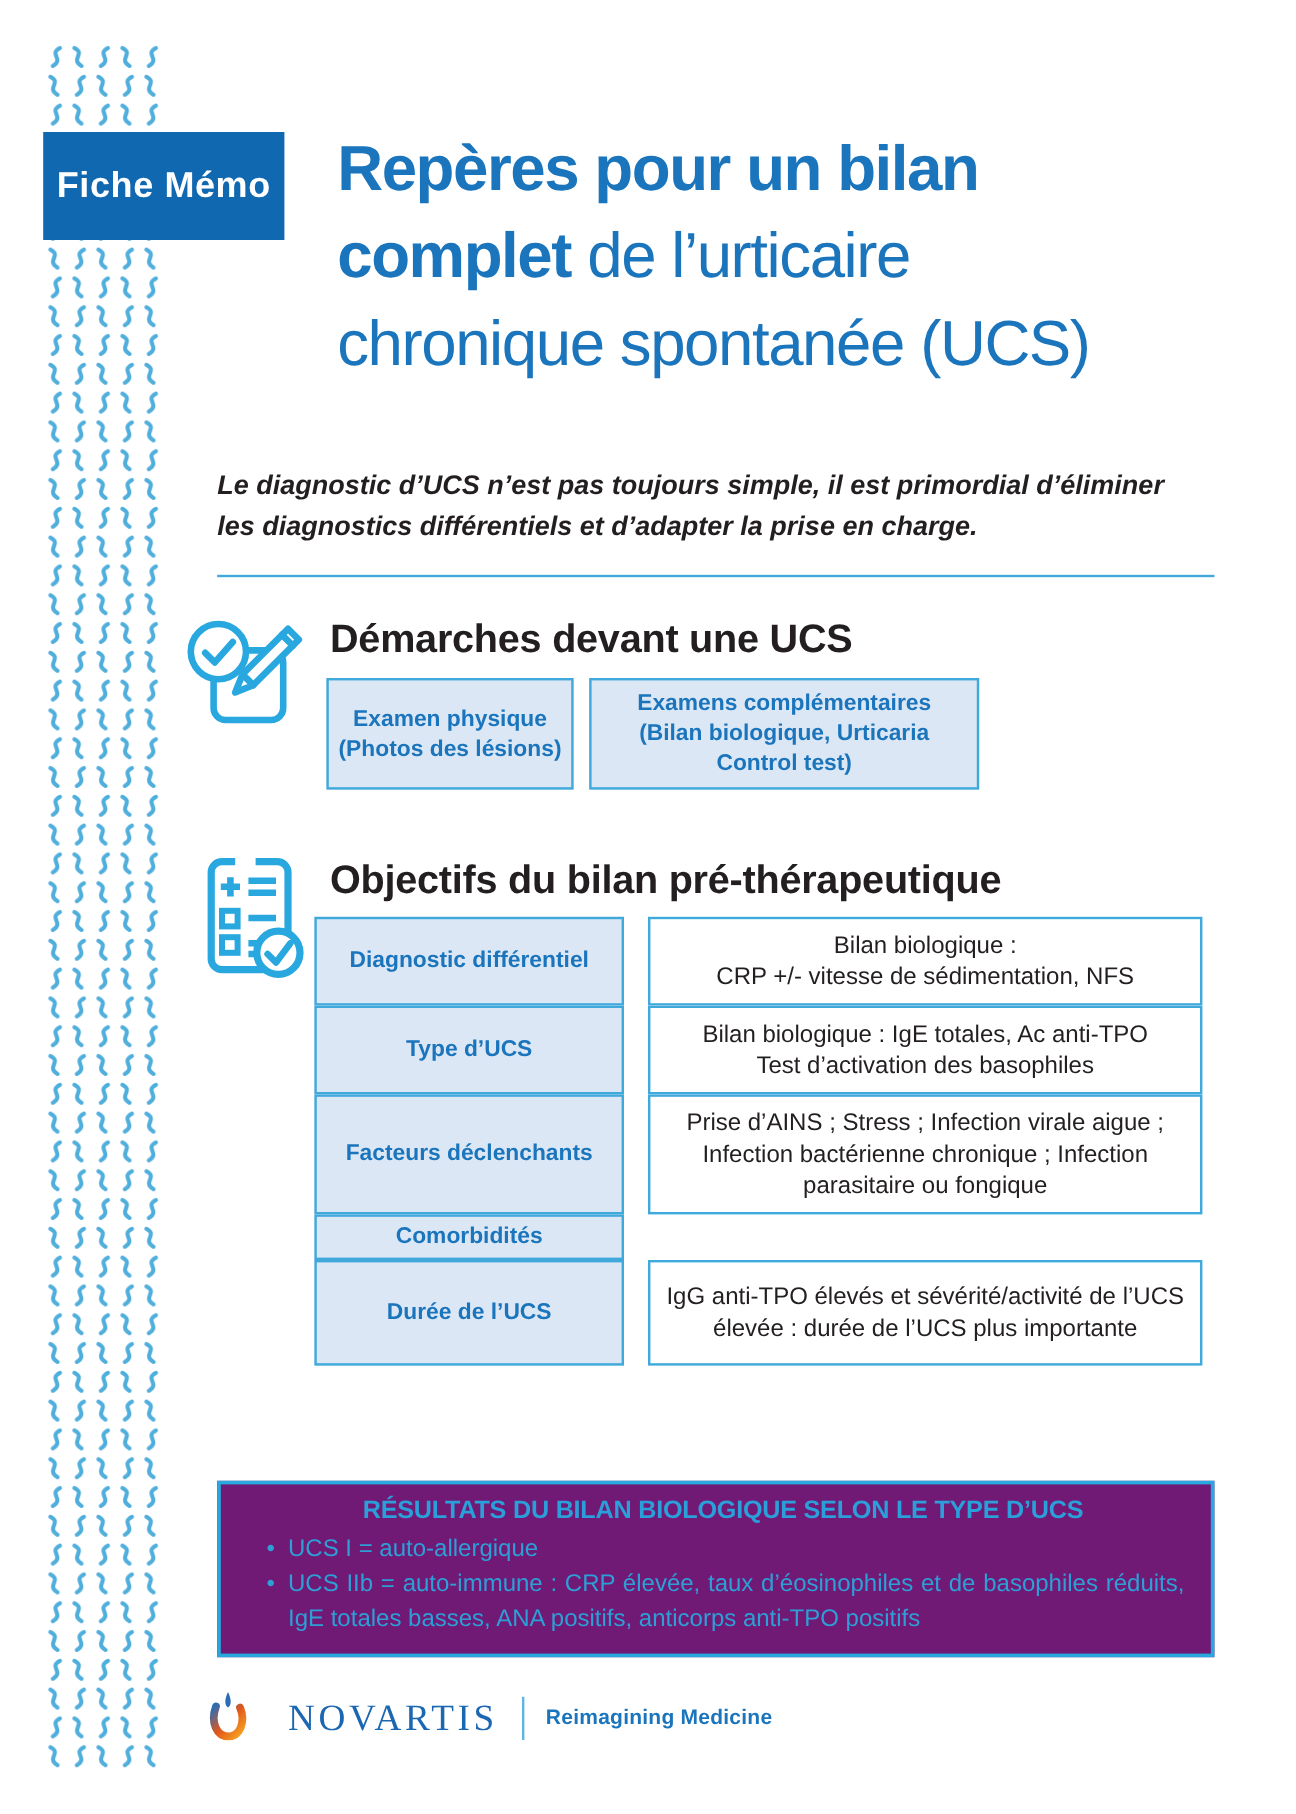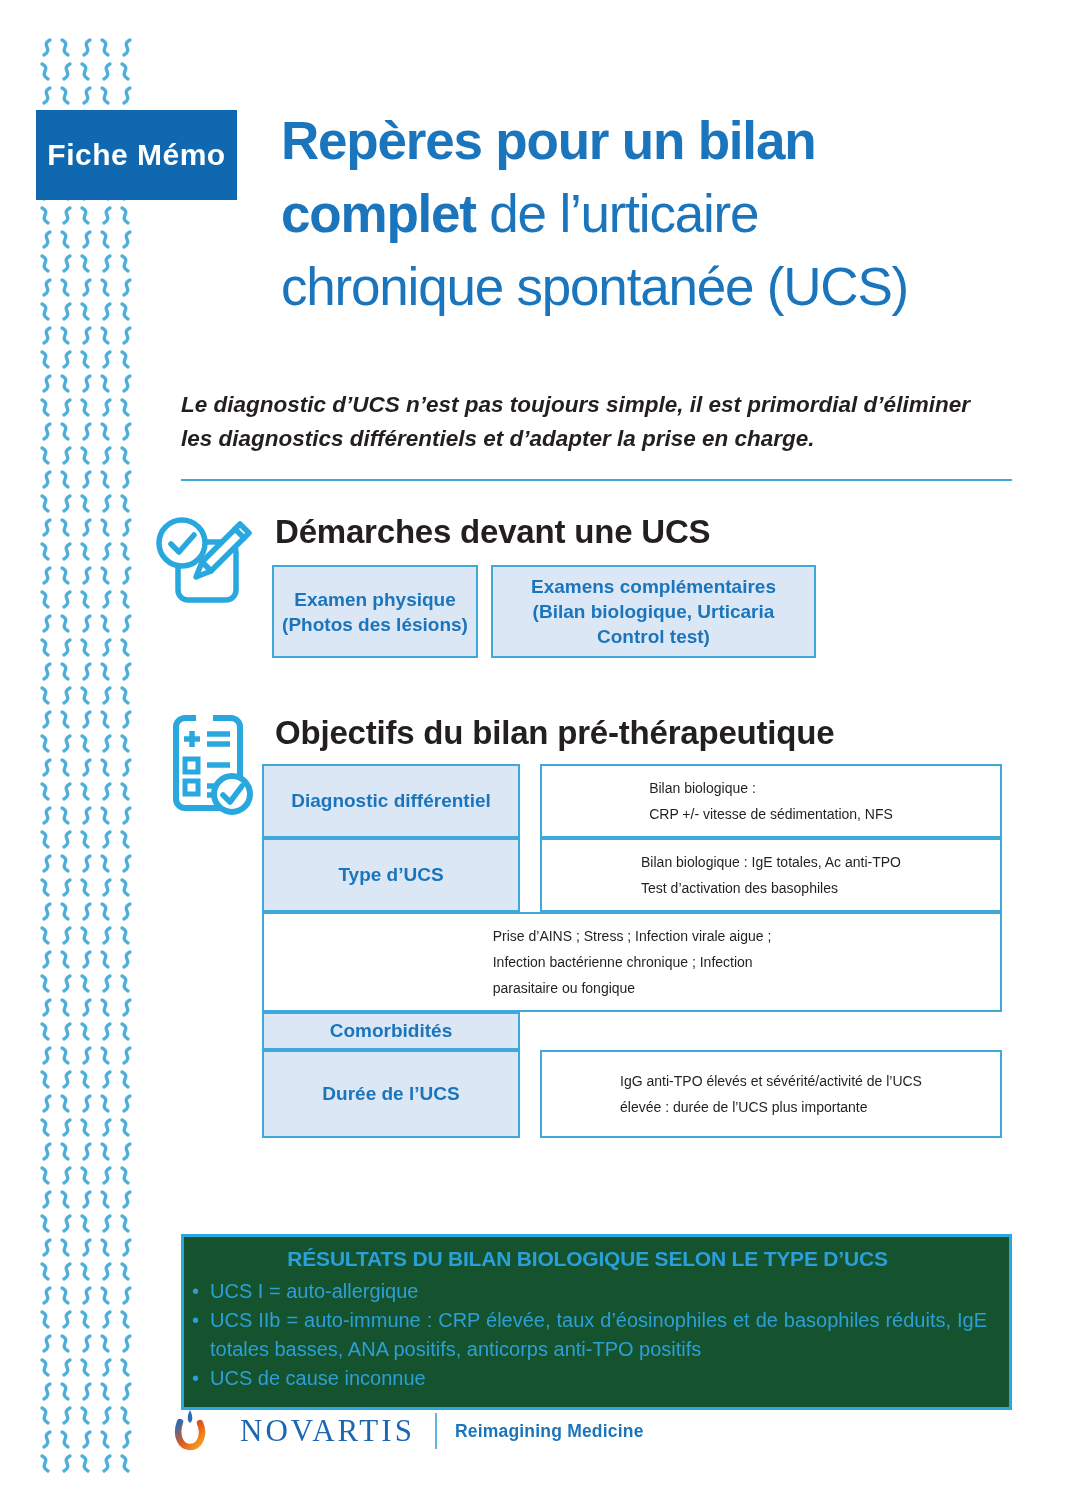--- a/index.html
+++ b/index.html
@@ -54,30 +54,30 @@
 
   .obj-table { position:absolute; left:262px; top:764px; width:740px; display:flex; flex-direction:column; }
   .obj-row { display:flex; gap:20px; align-items:stretch; }
   .obj-label {
     width:258px; flex:0 0 258px; background:#dbe7f5; border:2px solid #3fa9dc;
     display:flex; align-items:center; justify-content:center; text-align:center;
     color:#1b75bc; font-weight:700; font-size:19px; padding:6px 8px;
   }
   .obj-value {
     flex:1; background:#ffffff; border:2px solid #3fa9dc;
-    display:flex; align-items:center; justify-content:center; text-align:left;
-    color:#231f20; font-size:14px; line-height:26px; padding:9px 12px;
+    display:flex; align-items:center; justify-content:center; text-align:center;
+    color:#231f20; font-size:20px; line-height:26px; padding:9px 12px;
     white-space:pre-line;
   }
   .row-tall .obj-value { min-height:88px; }
   .row-med  .obj-value { min-height:62px; }
 
   .results-box {
     position:absolute; left:181px; top:1234px; width:831px;
-    border:3px solid #29a8df; background:#14532d; padding:10px 22px 14px 4px;
+    border:3px solid #29a8df; background:#701a75; padding:10px 22px 14px 34px;
   }
   .results-title {
     text-align:center; color:#2b9fd9; font-weight:700; font-size:21px; letter-spacing:-.2px;
     margin-bottom:6px;
   }
   .results-list { list-style:none; }
   .results-list li {
     position:relative; padding-left:22px; color:#2e9fd6; font-size:20px; line-height:29px;
     text-align:justify;
   }
@@ -176,40 +176,40 @@
     <div class="obj-label">Diagnostic différentiel</div>
     <div class="obj-value">Bilan biologique :
 CRP +/- vitesse de sédimentation, NFS</div>
   </div>
   <div class="obj-row row-med">
     <div class="obj-label">Type d’UCS</div>
     <div class="obj-value">Bilan biologique : IgE totales, Ac anti-TPO
 Test d’activation des basophiles</div>
   </div>
   <div class="obj-row row-tall">
+    <div class="obj-label">Facteurs déclenchants</div>
     <div class="obj-value">Prise d’AINS ; Stress ; Infection virale aigue ;
 Infection bactérienne chronique ; Infection
 parasitaire ou fongique</div>
   </div>
   <div class="obj-row row-tall">
     <div class="obj-label">Comorbidités</div>
   </div>
   <div class="obj-row row-tall">
     <div class="obj-label">Durée de l’UCS</div>
     <div class="obj-value">IgG anti-TPO élevés et sévérité/activité de l’UCS
 élevée : durée de l’UCS plus importante</div>
   </div>
 </div>
 
 <div class="results-box">
   <div class="results-title">RÉSULTATS DU BILAN BIOLOGIQUE SELON LE TYPE D’UCS</div>
   <ul class="results-list">
     <li>UCS I = auto-allergique</li>
     <li>UCS IIb = auto-immune : CRP élevée, taux d’éosinophiles et de basophiles réduits, IgE totales basses, ANA positifs, anticorps anti-TPO positifs</li>
-    <li>UCS de cause inconnue</li>
   </ul>
 </div>
 
 <div class="footer">
   <span>
     <svg width="36" height="46" viewBox="0 0 36 46" xmlns="http://www.w3.org/2000/svg">
       <defs>
         <linearGradient id="flame" x1="0" y1="0" x2="1" y2="1">
           <stop offset="0" stop-color="#2b6cb4"></stop>
           <stop offset="0.5" stop-color="#e2571b"></stop>

